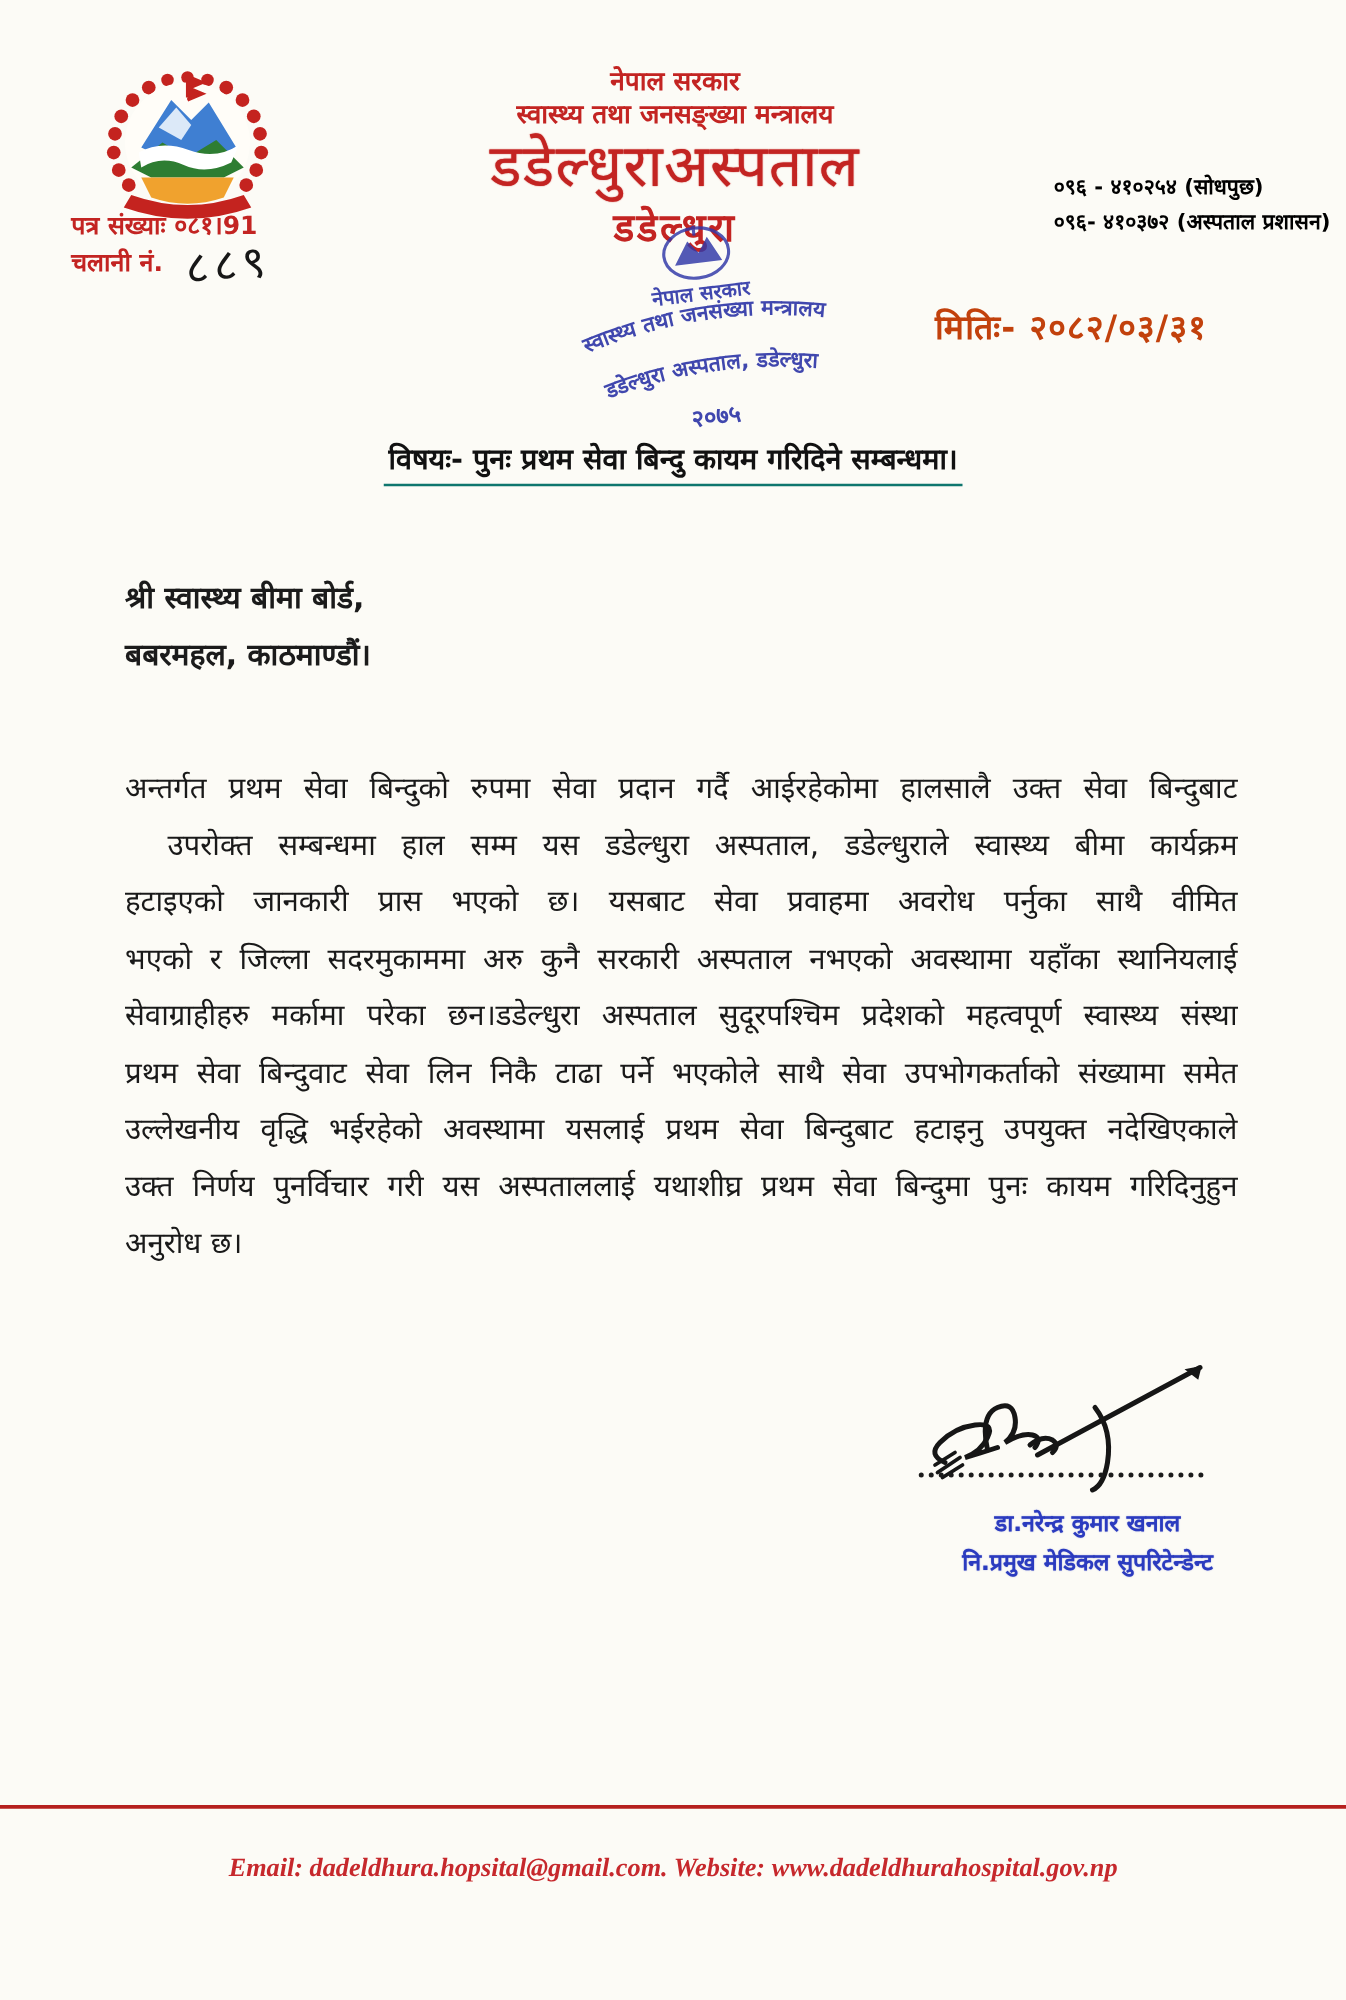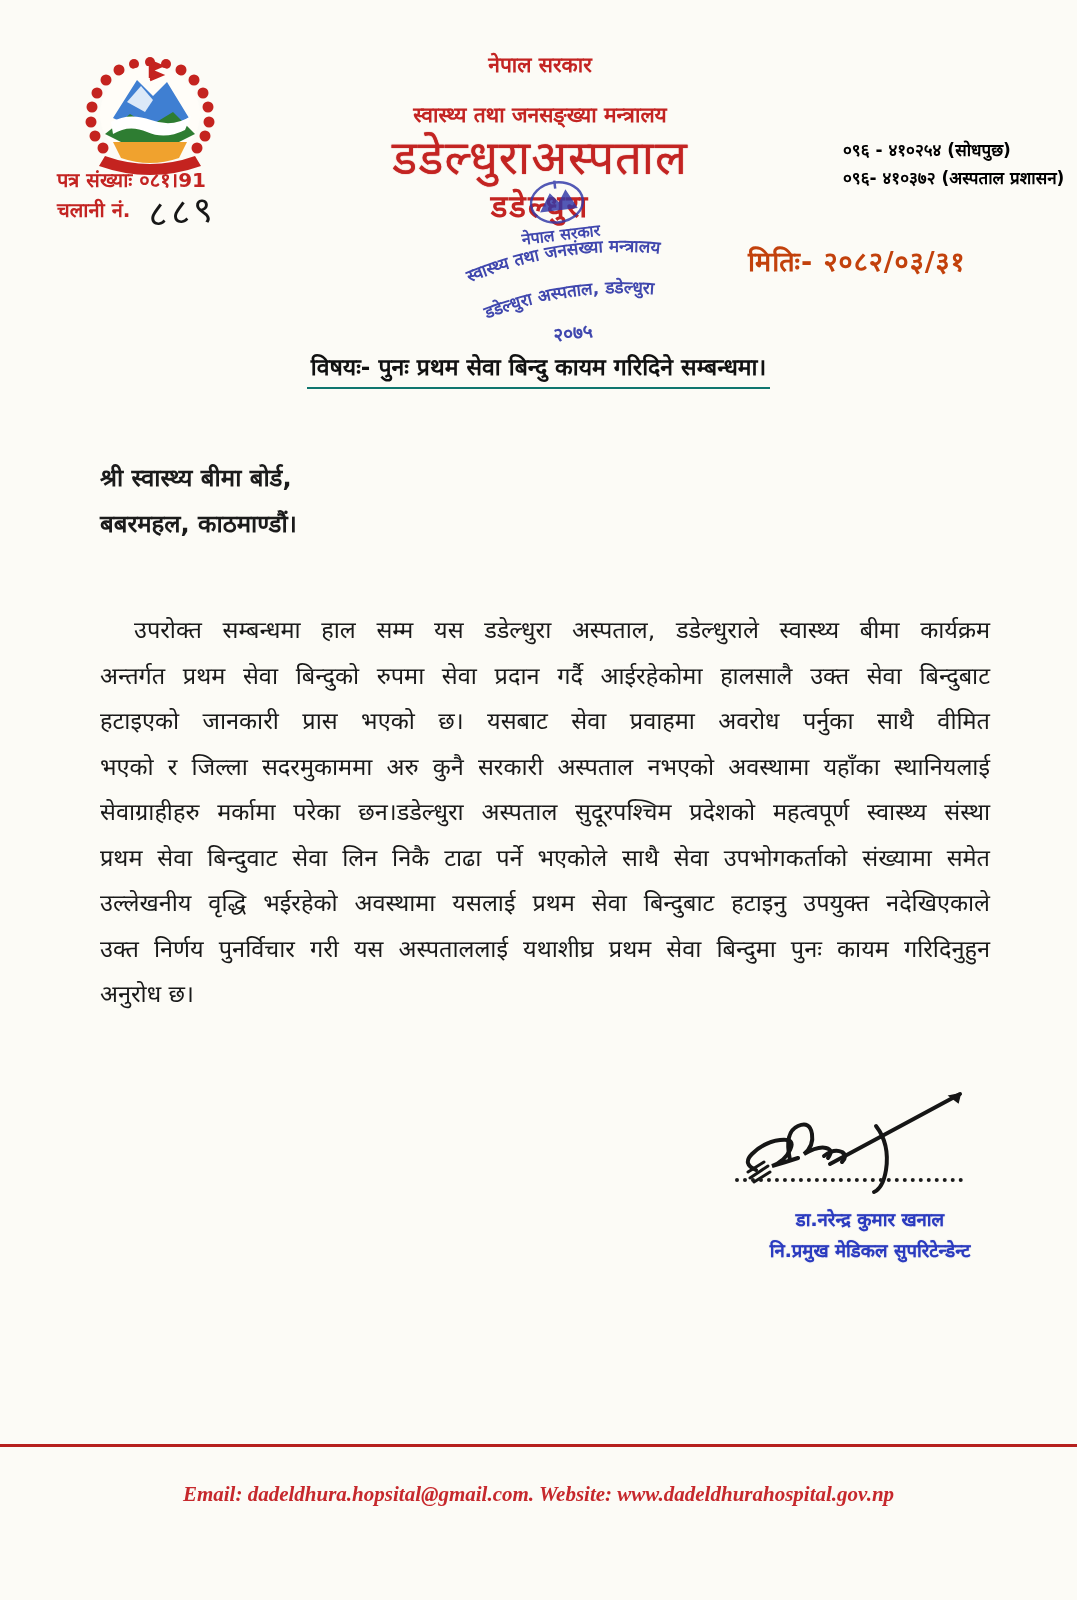--- a/index.html
+++ b/index.html
@@ -15,21 +15,21 @@
   
   .emblem{position:absolute;left:75px;top:56px;width:150px;height:126px;}
   .letter-no{position:absolute;left:57px;top:166px;color:#c32422;font-weight:bold;font-size:20px;}
   .chalani-row{position:absolute;left:57px;top:196px;color:#c32422;font-weight:bold;font-size:20px;}
   .chalani-hand{
     position:absolute;left:148px;top:186px;color:#171717;
     font-size:36px;font-weight:400;transform:rotate(-5deg);letter-spacing:4px;
   }
   .hdr-center{position:absolute;left:210px;top:52px;width:660px;text-align:center;color:#c32422;}
   .hdr-gov{font-size:21px;font-weight:bold;line-height:1.25;}
-  .hdr-ministry{font-size:21px;font-weight:bold;line-height:1.25;margin-top:24px;}
+  .hdr-ministry{font-size:21px;font-weight:bold;line-height:1.25;}
   .hdr-hospital{font-size:47px;font-weight:normal;letter-spacing:1px;margin-top:4px;line-height:1.05;
     text-shadow:0 0 1px #c32422;}
   .hdr-district{font-size:31px;font-weight:bold;margin-top:2px;letter-spacing:2px;}
   .phones{position:absolute;left:843px;top:136px;color:#000000;font-size:17px;font-weight:bold;line-height:1.65;white-space:nowrap;}
   .stamp{position:absolute;left:404px;top:176px;width:320px;height:168px;transform:rotate(-7deg);opacity:.92;}
   .date-line{position:absolute;left:748px;top:242px;font-size:27px;font-weight:600;color:#c2410c;letter-spacing:1px;}
   
   .subject-wrap{position:absolute;left:0;top:350px;width:1077px;text-align:center;}
   .subject{display:inline-block;font-size:23px;font-weight:bold;color:#111;
     border-bottom:2px solid #0f766e;padding:0 4px 5px 4px;}
@@ -140,22 +140,22 @@
   <div class="date-line">मितिः- २०८२/०३/३१</div>
 
   <div class="subject-wrap">
     <span class="subject">विषयः- पुनः प्रथम सेवा बिन्दु कायम गरिदिने सम्बन्धमा।</span>
   </div>
 
   <div class="addr1">श्री स्वास्थ्य बीमा बोर्ड,</div>
   <div class="addr2">बबरमहल, काठमाण्डौं।</div>
 
   <div class="body-text">
+    <div class="bline">अन्तर्गत प्रथम सेवा बिन्दुको रुपमा सेवा प्रदान गर्दै आईरहेकोमा हालसालै उक्त सेवा बिन्दुबाट</div>
     <div class="bline indent">उपरोक्त सम्बन्धमा हाल सम्म यस डडेल्धुरा अस्पताल, डडेल्धुराले स्वास्थ्य बीमा कार्यक्रम</div>
-    <div class="bline">अन्तर्गत प्रथम सेवा बिन्दुको रुपमा सेवा प्रदान गर्दै आईरहेकोमा हालसालै उक्त सेवा बिन्दुबाट</div>
     <div class="bline">हटाइएको जानकारी प्रास भएको छ।  यसबाट सेवा प्रवाहमा अवरोध पर्नुका साथै वीमित</div>
     <div class="bline">भएको र जिल्ला सदरमुकाममा अरु कुनै सरकारी अस्पताल नभएको अवस्थामा यहाँका स्थानियलाई</div>
     <div class="bline">सेवाग्राहीहरु मर्कामा परेका छन।डडेल्धुरा अस्पताल सुदूरपश्चिम प्रदेशको महत्वपूर्ण स्वास्थ्य संस्था</div>
     <div class="bline">प्रथम सेवा बिन्दुवाट सेवा लिन निकै टाढा पर्ने भएकोले साथै सेवा उपभोगकर्ताको संख्यामा समेत</div>
     <div class="bline">उल्लेखनीय वृद्धि भईरहेको अवस्थामा यसलाई प्रथम सेवा बिन्दुबाट हटाइनु उपयुक्त नदेखिएकाले</div>
     <div class="bline">उक्त निर्णय पुनर्विचार गरी यस अस्पताललाई यथाशीघ्र प्रथम सेवा बिन्दुमा पुनः कायम गरिदिनुहुन</div>
     <div class="bline last">अनुरोध छ।</div>
   </div>
 
   <svg class="sig-svg" viewBox="0 0 250 115">

